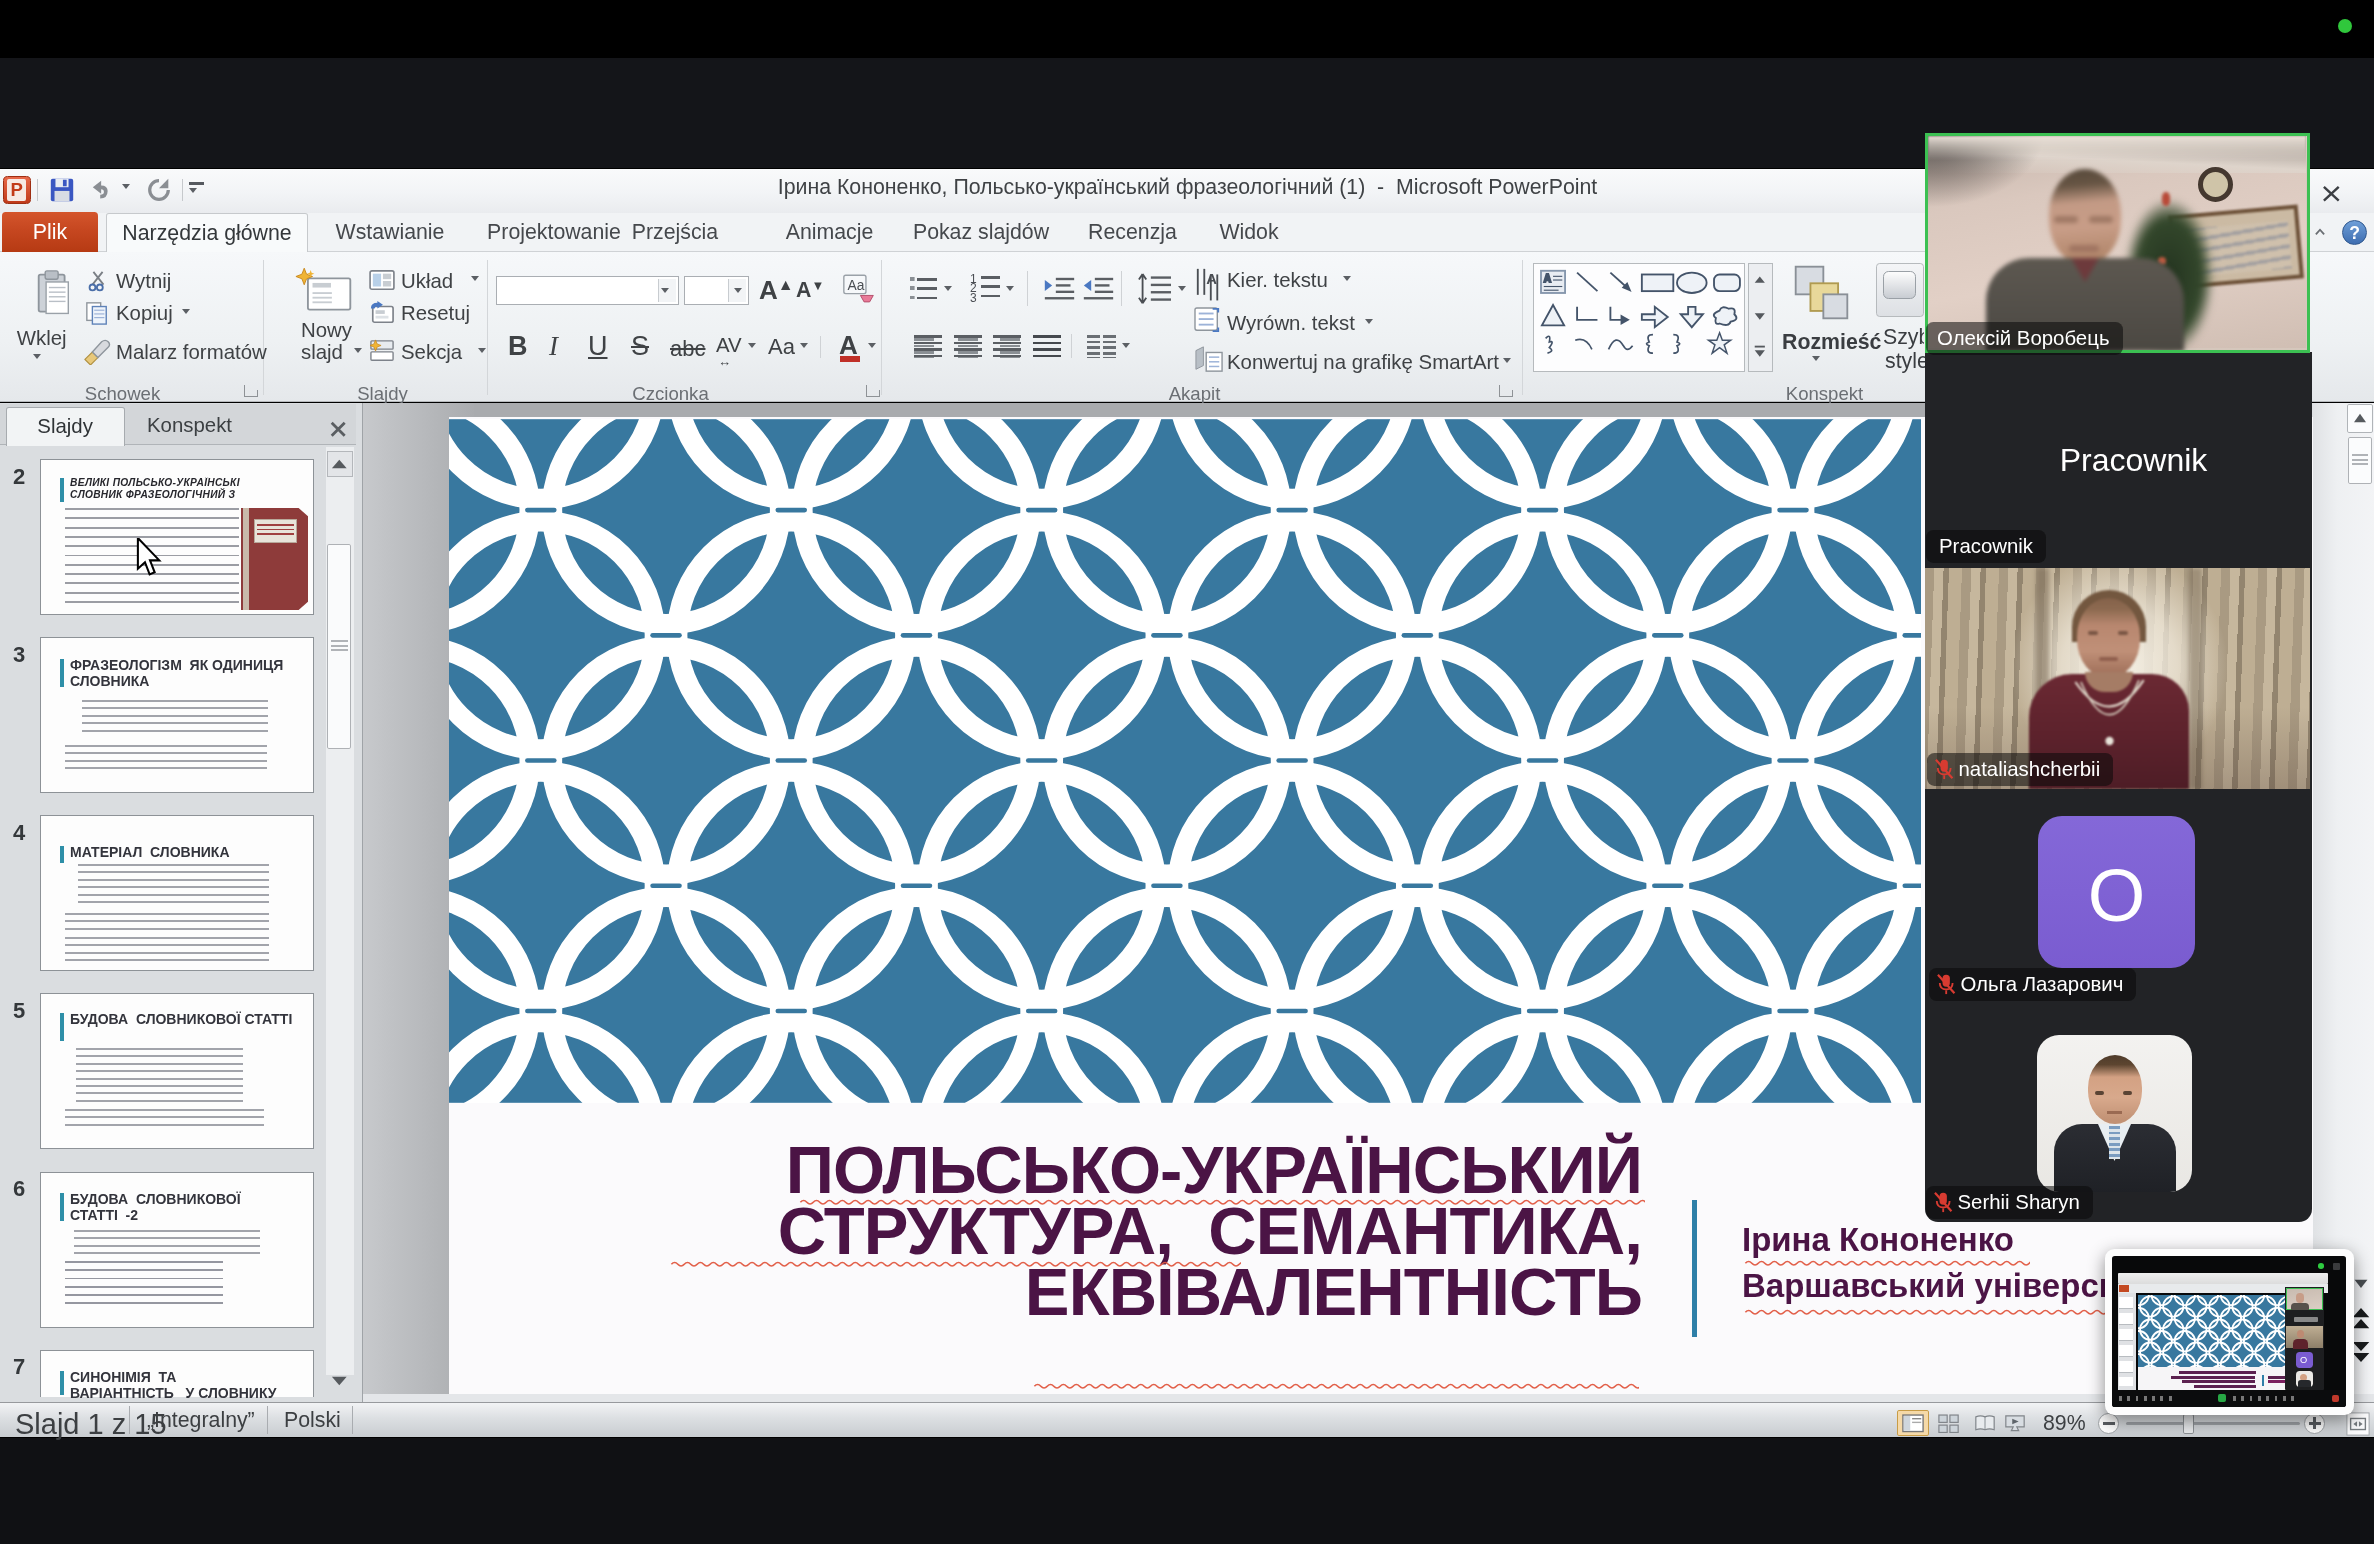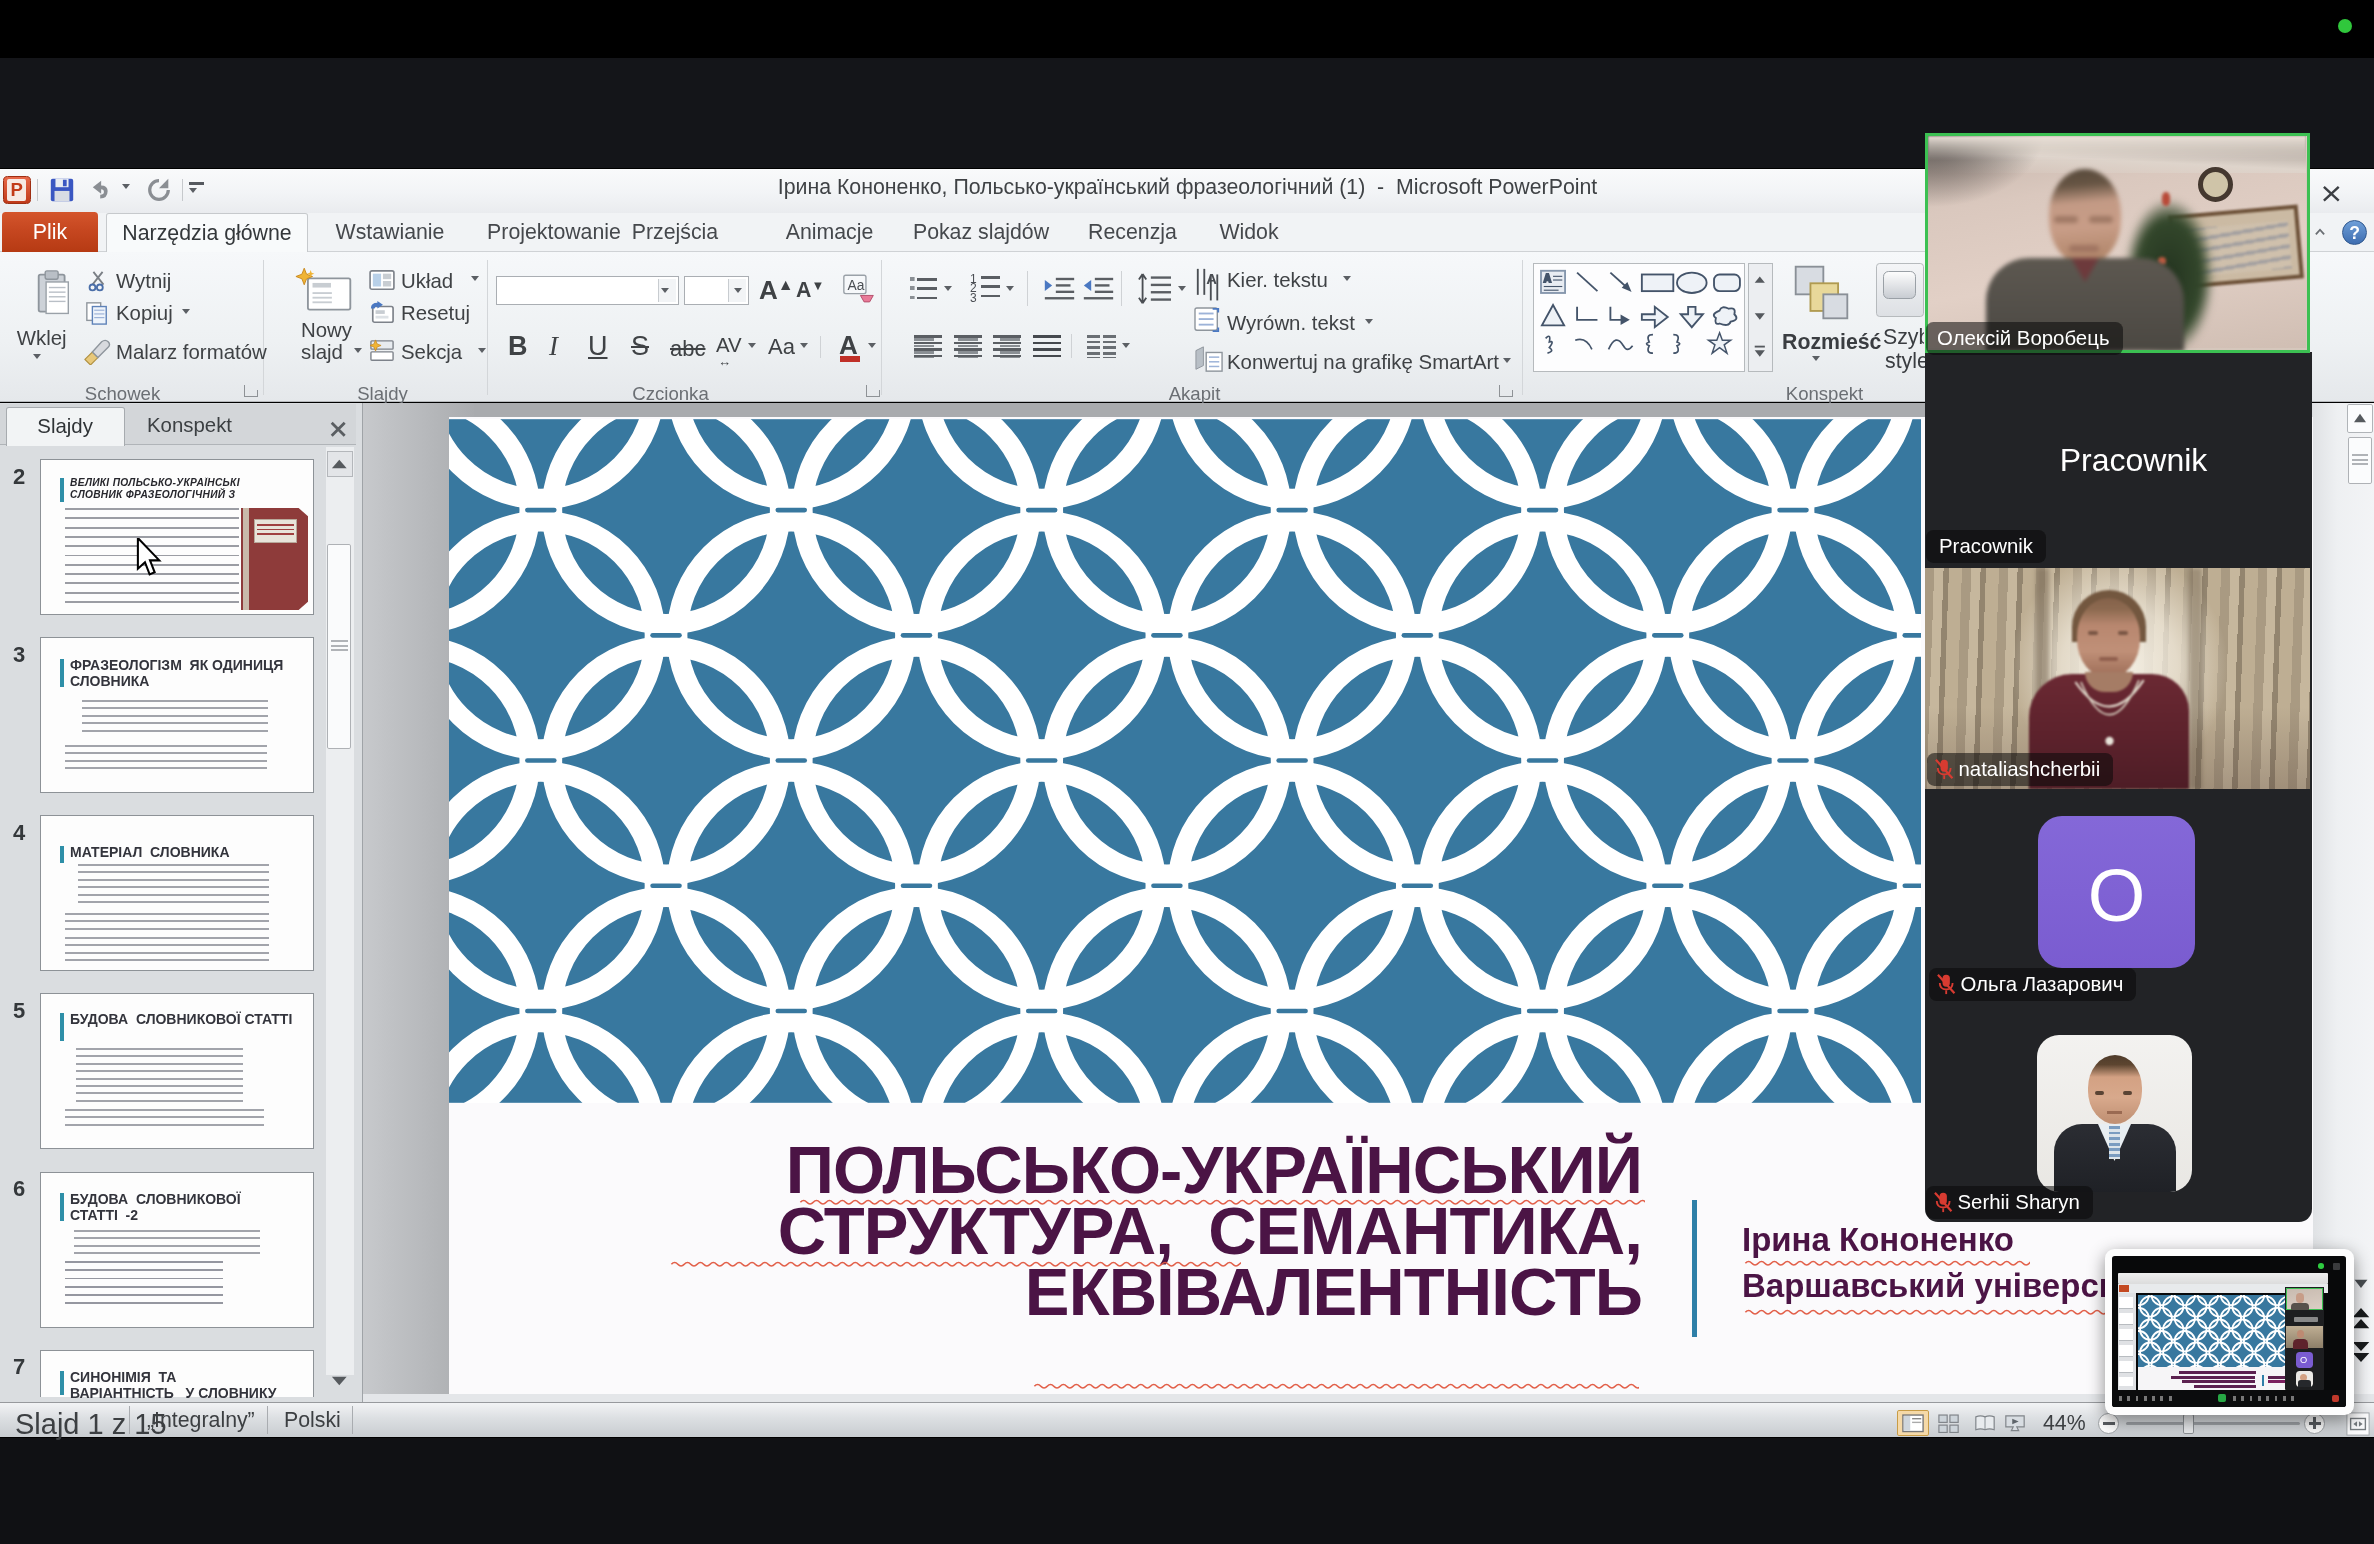--- a/index.html
+++ b/index.html
@@ -619,21 +619,21 @@
       </g>
   </svg>
   <svg class="abs" style="left:1974px; top:1414px;" width="22" height="18.6" viewBox="0 0 24 20">
     <path d="M2 3 Q7 1 12 3 Q17 1 22 3 L22 17 Q17 15 12 17 Q7 15 2 17 Z" fill="#e8ebee" stroke="#80858a" stroke-width="1.3"></path>
       <line x1="12" y1="3" x2="12" y2="17" stroke="#80858a"></line>
   </svg>
   <svg class="abs" style="left:2004px; top:1414px;" width="22" height="18.6" viewBox="0 0 24 20">
     <path d="M2 2 L22 2 L22 14 L14 14 L16 18 L8 18 L10 14 L2 14 Z" fill="#d8dde2" stroke="#80858a" stroke-width="1.3"></path>
       <path d="M9 5 L16 8 L9 11 Z" fill="#5e646a"></path>
   </svg>
-  <div class="abs" style="left:2043px; top:1411px; font-size:21.3px; color:#3c3f42;">44%</div>
+  <div class="abs" style="left:2043px; top:1411px; font-size:21.3px; color:#3c3f42;">89%</div>
 
   <div class="abs" style="left:2098px; top:1413px; width:21.3px; height:21.3px; border-radius:50%; background:#fdfdfd; border:0.9px solid #9fa3a7;"></div>
   <div class="abs" style="left:2103px; top:1422px; width:12px; height:2.8px; background:#5a5e62;"></div>
   <div class="abs" style="left:2126px; top:1422px; width:174px; height:2.8px; background:#9fa3a7; border-radius:1.9px;"></div>
   <div class="abs" style="left:2183px; top:1414px; width:11px; height:19.5px; background:#e8eaec; border:0.9px solid #8d9195; border-radius:1.9px;"></div>
   <div class="abs" style="left:2304px; top:1413px; width:21.3px; height:21.3px; border-radius:50%; background:#fdfdfd; border:0.9px solid #9fa3a7;"></div>
   <div class="abs" style="left:2309px; top:1422px; width:12px; height:2.8px; background:#5a5e62;"></div>
   <div class="abs" style="left:2313px; top:1417px; width:2.8px; height:12px; background:#5a5e62;"></div>
   <svg class="abs" style="left:2346px; top:1412px;" width="24" height="24" viewBox="0 0 26 26">
     <rect x="1" y="1" width="24" height="24" fill="#fbfbfc" stroke="#9fa3a7"></rect>

